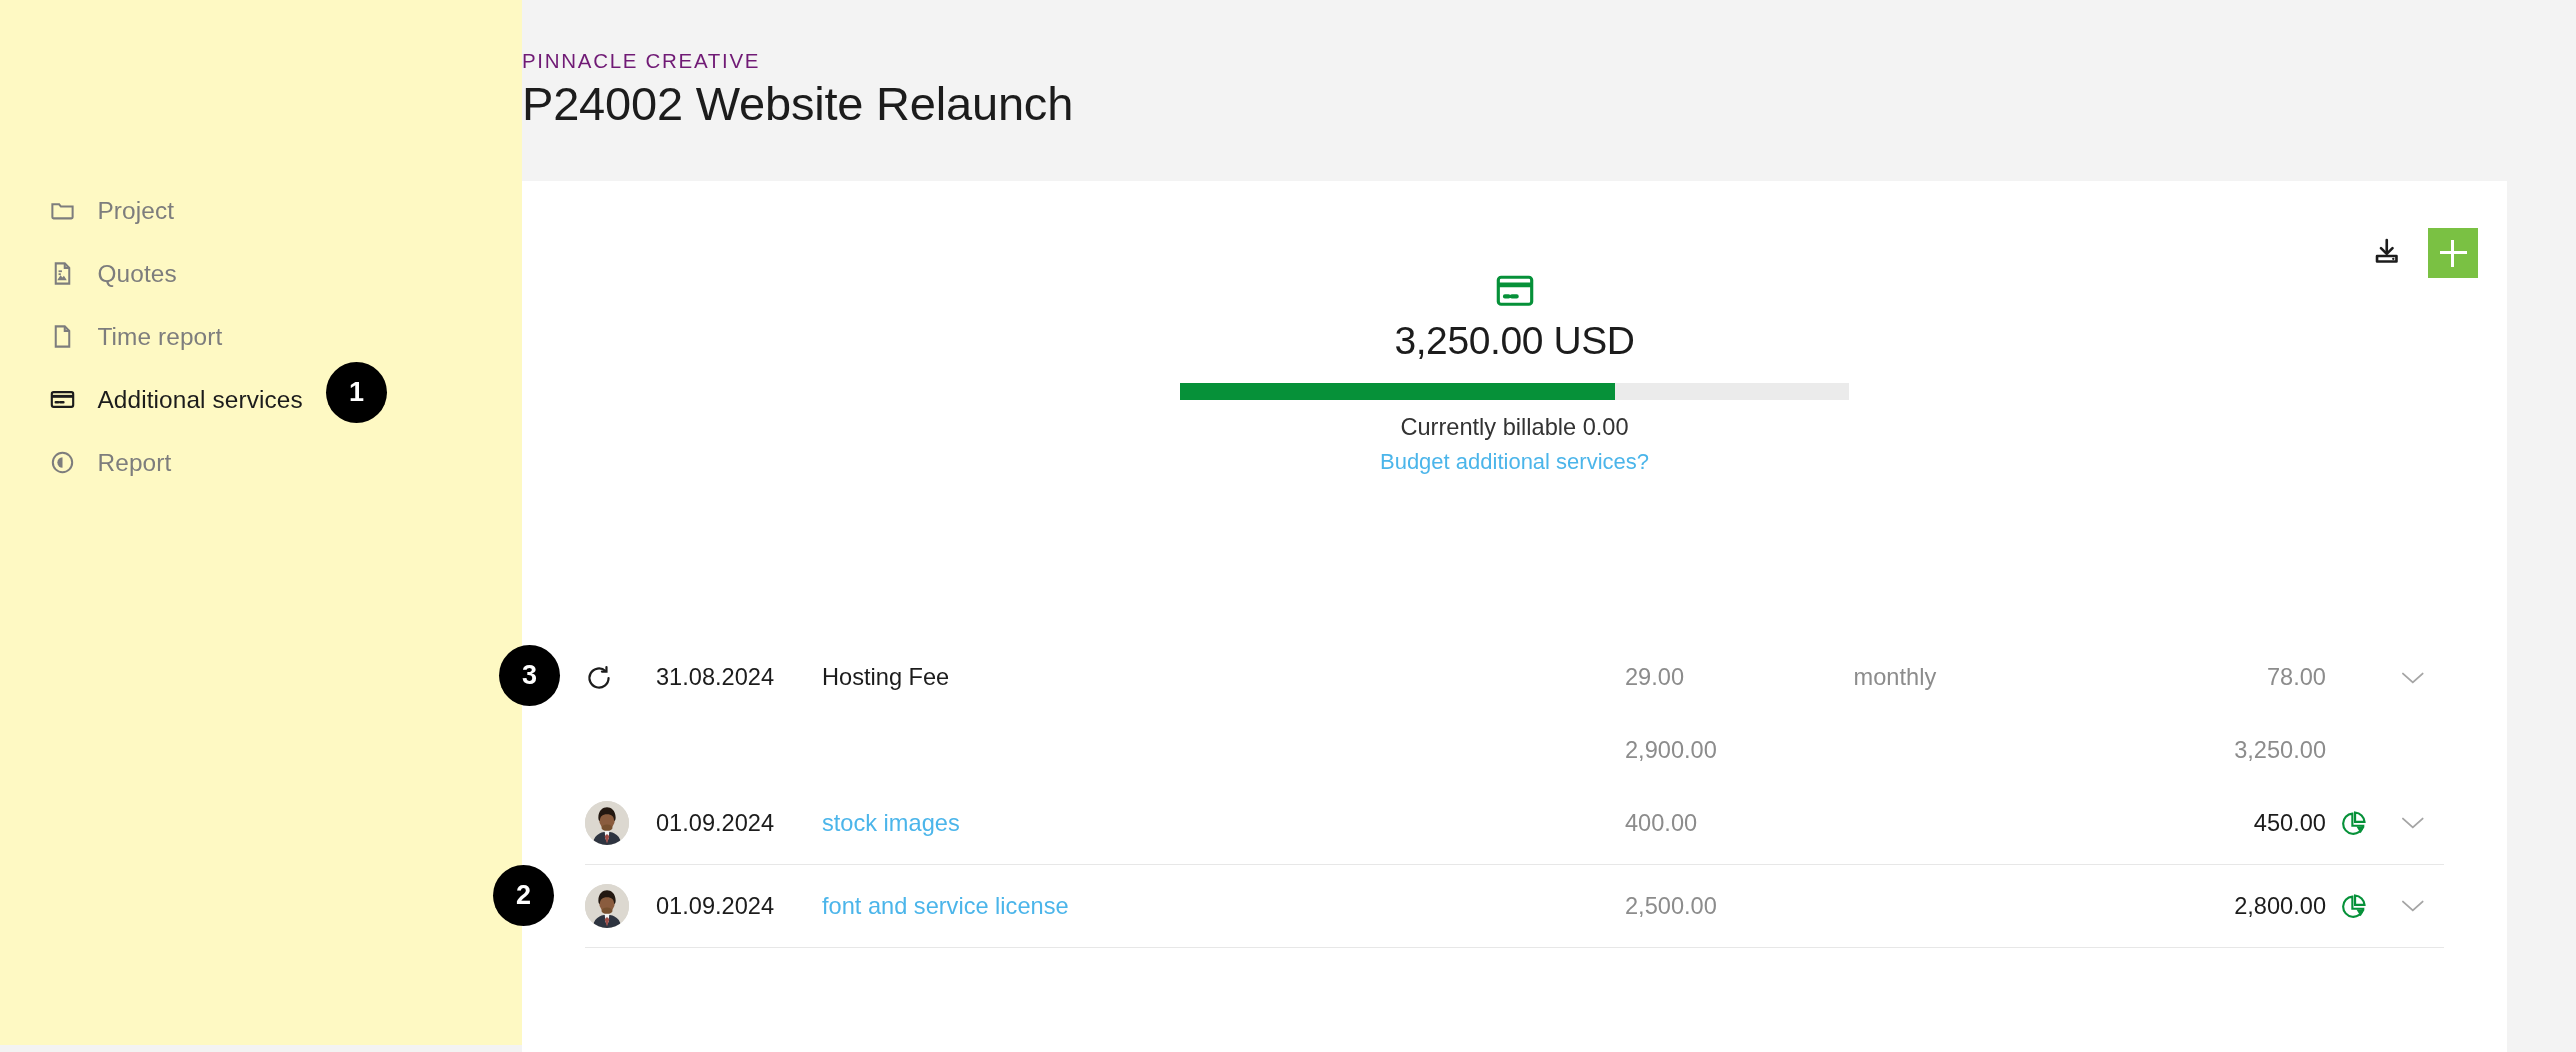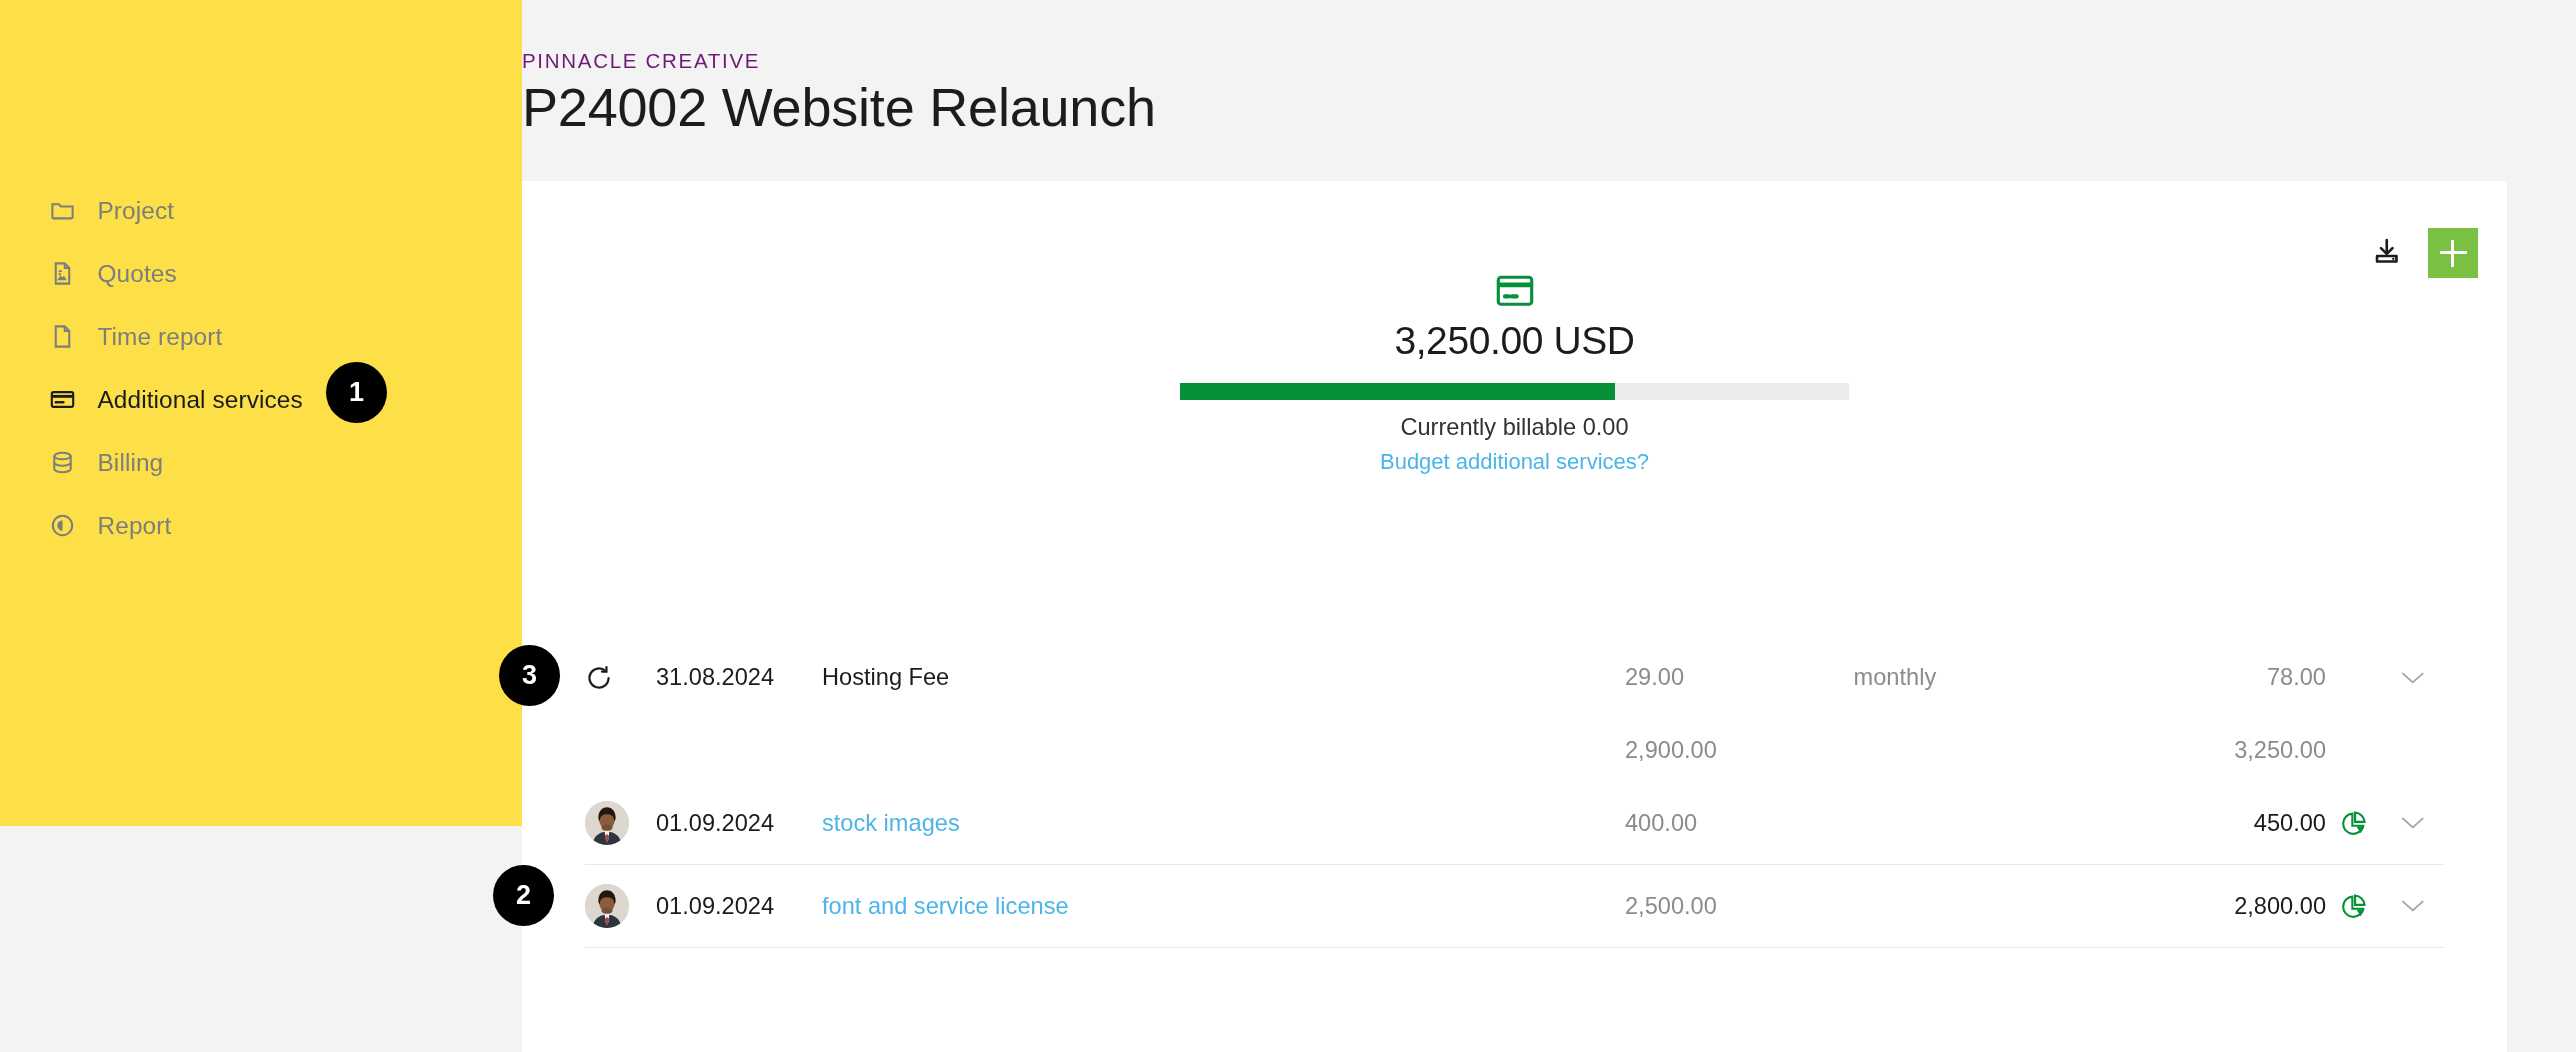--- a/index.html
+++ b/index.html
@@ -17,22 +17,22 @@
     width: 2576px;
     height: 1053px;
     background: #f3f3f3;
   }
 
   
   #sidebar {
     position: absolute;
     left: 0; top: 0;
     width: 522px;
-    height: 826px;
-    background: #fde047;
+    height: 1045px;
+    background: #fef9c3;
   }
   .nav-list {
     position: absolute;
     left: 0;
     top: 179px;
     width: 522px;
   }
   .nav-item {
     position: relative;
     display: flex;
@@ -94,21 +94,21 @@
     left: 0;
     top: 49px;
     font-size: 20.5px;
     letter-spacing: 1.7px;
     color: #701a75;
   }
   #page-title {
     position: absolute;
     left: 0;
     top: 76px;
-    font-size: 54px;
+    font-size: 47px;
     font-weight: normal;
     color: #1c1c1c;
     letter-spacing: -0.2px;
   }
 
   
   #content-panel {
     position: absolute;
     left: 522px;
     top: 181px;
@@ -280,30 +280,20 @@
         <span class="nav-icon">
           <svg width="27" height="27" viewBox="0 0 24 24" fill="none" stroke="#1c1c1c" stroke-width="1.9">
             <rect x="2.5" y="5.5" width="19" height="13" rx="1.6"></rect>
             <path d="M2.5 9.2h19" stroke-width="2.6"></path>
             <path d="M6 14.5h2.2M10 14.5h2.8" stroke-width="2.2" stroke-linecap="round"></path>
           </svg>
         </span>
         <span class="nav-label">Additional services</span>
       </div>
 
-      <div class="nav-item">
-        <span class="nav-icon">
-          <svg width="27" height="27" viewBox="0 0 24 24" fill="none" stroke="#7d7d7d" stroke-width="1.8">
-            <ellipse cx="12" cy="6.3" rx="7.3" ry="2.9"></ellipse>
-            <path d="M4.7 6.3v11.4c0 1.6 3.3 2.9 7.3 2.9s7.3-1.3 7.3-2.9V6.3"></path>
-            <path d="M4.7 12c0 1.6 3.3 2.9 7.3 2.9s7.3-1.3 7.3-2.9"></path>
-          </svg>
-        </span>
-        <span class="nav-label">Billing</span>
-      </div>
 
       <div class="nav-item">
         <span class="nav-icon">
           <svg width="27" height="27" viewBox="0 0 24 24" fill="none" stroke="#7d7d7d" stroke-width="1.8">
             <circle cx="12" cy="12" r="8.6"></circle>
             <path d="M12 7.4a4.6 4.6 0 1 0 0 9.2z" fill="#7d7d7d" stroke="none"></path>
           </svg>
         </span>
         <span class="nav-label">Report</span>
       </div>

